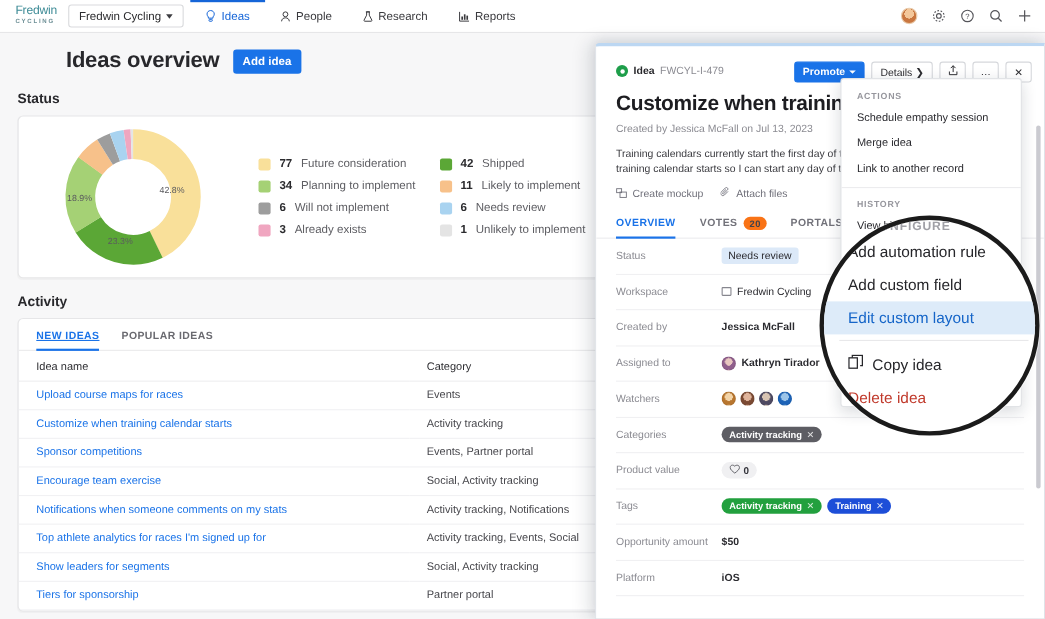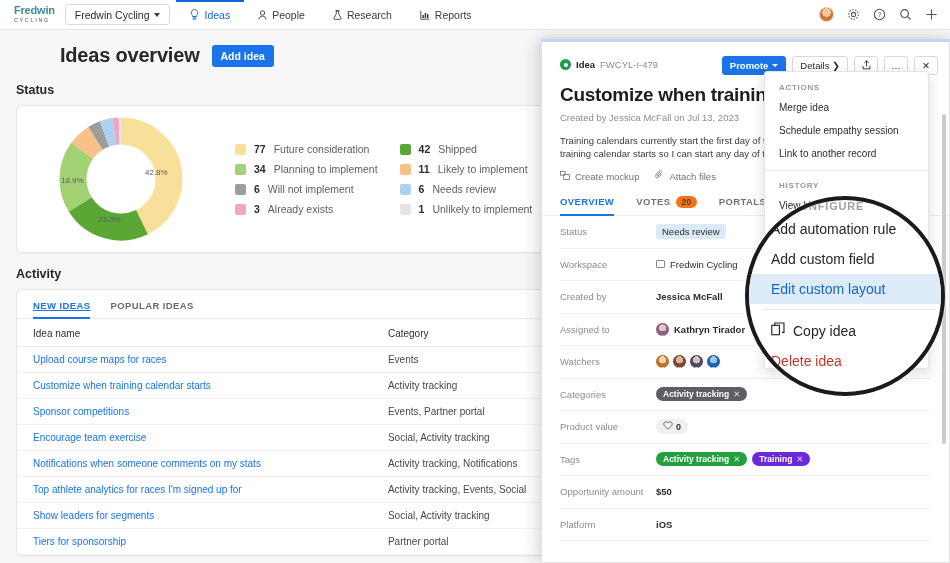--- a/index.html
+++ b/index.html
@@ -11,21 +11,21 @@
     -webkit-font-smoothing: antialiased;
   }
   .app { position: relative; width: 950px; height: 563px; background: #f7f7f8; }
 
   
   .topnav {
     height: 30px; background: #ffffff; border-bottom: 1px solid #e6e6e8;
     display: flex; align-items: stretch; position: relative; z-index: 2;
   }
   .brand { display: flex; flex-direction: column; justify-content: center; padding: 0 10px 0 14px; }
-  .brand-top { font-size: 11px; font-weight: bold; color: #3d8b96; letter-spacing: -0.2px; line-height: 11px; }
+  .brand-top { font-size: 11px; font-weight: normal; color: #3d8b96; letter-spacing: -0.2px; line-height: 11px; }
   .brand-bot { font-size: 5.5px; font-weight: bold; color: #6d8f96; letter-spacing: 1.6px; line-height: 8px; }
   .ws-select {
     display: flex; align-items: center; gap: 5px; margin: 4px 0; padding: 0 9px;
     border: 1px solid #d9dadd; border-radius: 3px; background: #fff;
     font-size: 10.5px; color: #2b2b2e; cursor: pointer; white-space: nowrap;
   }
   .caret { width: 0; height: 0; border-left: 3.5px solid transparent; border-right: 3.5px solid transparent; border-top: 4px solid #3c3c40; }
   .navtabs { display: flex; align-items: stretch; margin-left: 6px; }
   .navtab {
     display: flex; align-items: center; gap: 5px; padding: 0 14px;
@@ -146,21 +146,21 @@
   .fval { font-size: 9.5px; color: #2b2b30; display: flex; align-items: center; gap: 5px; }
   .fval.bold { font-weight: bold; }
   .chip-blue { background: #dce9f8; color: #2b2b30; border-radius: 3px; padding: 2px 6px; font-size: 9.5px; }
   .tag {
     border-radius: 9px; padding: 2px 7px; font-size: 8.5px; color: #fff; font-weight: bold;
     display: inline-flex; align-items: center; gap: 4px;
   }
   .tag .x { opacity: .8; font-weight: normal; }
   .tag.grey { background: #5d5d63; }
   .tag.green { background: #22a03e; }
-  .tag.navy { background: #6d28d9; padding-left: 7px; }
+  .tag.navy { background: #1d4ed8; padding-left: 7px; }
   .val-pill { background: #f0f0f2; border-radius: 9px; padding: 2px 7px; font-size: 9px; font-weight: bold; color: #33333a; display: inline-flex; align-items: center; gap: 3px; }
   .av { width: 13px; height: 13px; border-radius: 50%; flex: none; display: inline-block; border: 1px solid rgba(0,0,0,.06); }
   .avs { display: flex; gap: 4px; }
   .ws-ico { width: 9px; height: 8px; border: 1.3px solid #86868e; border-radius: 1px; display: inline-block; }
 
   
   .dropdown {
     position: absolute; left: 222px; top: 29px; width: 165px; background: #fff;
     border: 1px solid #e1e3e6; border-radius: 3px; box-shadow: 0 4px 14px rgba(20,30,50,0.16);
     padding: 6px 0; z-index: 12;
@@ -564,22 +564,22 @@
         <div class="frow">
           <div class="flabel">Platform</div>
           <div class="fval bold">iOS</div>
         </div>
       </div>
 
       <div class="mscroll"></div>
 
       <div class="dropdown">
         <div class="dd-head">ACTIONS</div>
+        <div class="dd-item">Schedule empathy session</div>
         <div class="dd-item">Merge idea</div>
-        <div class="dd-item">Schedule empathy session</div>
         <div class="dd-item">Link to another record</div>
         <div class="dd-sep"></div>
         <div class="dd-head">HISTORY</div>
         <div class="dd-item">View history</div>
         <div class="dd-head">CONFIGURE</div>
         <div class="dd-item">Add automation rule</div>
         <div class="dd-item">Add custom field</div>
         <div class="dd-item sel">Edit custom layout</div>
         <div class="dd-sep"></div>
         <div class="dd-item with-ico">

